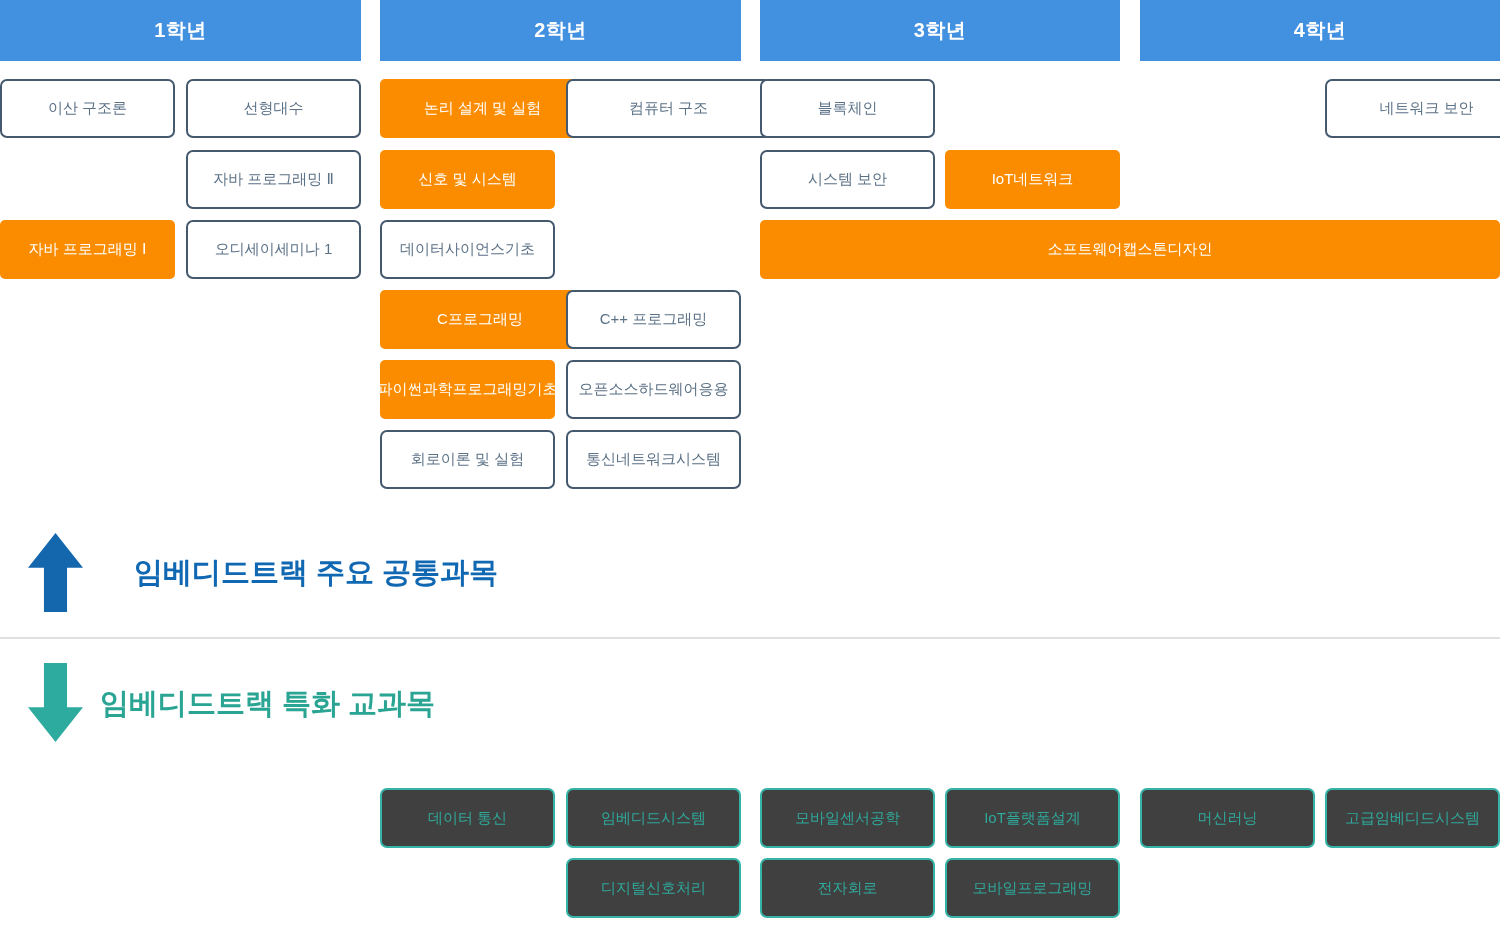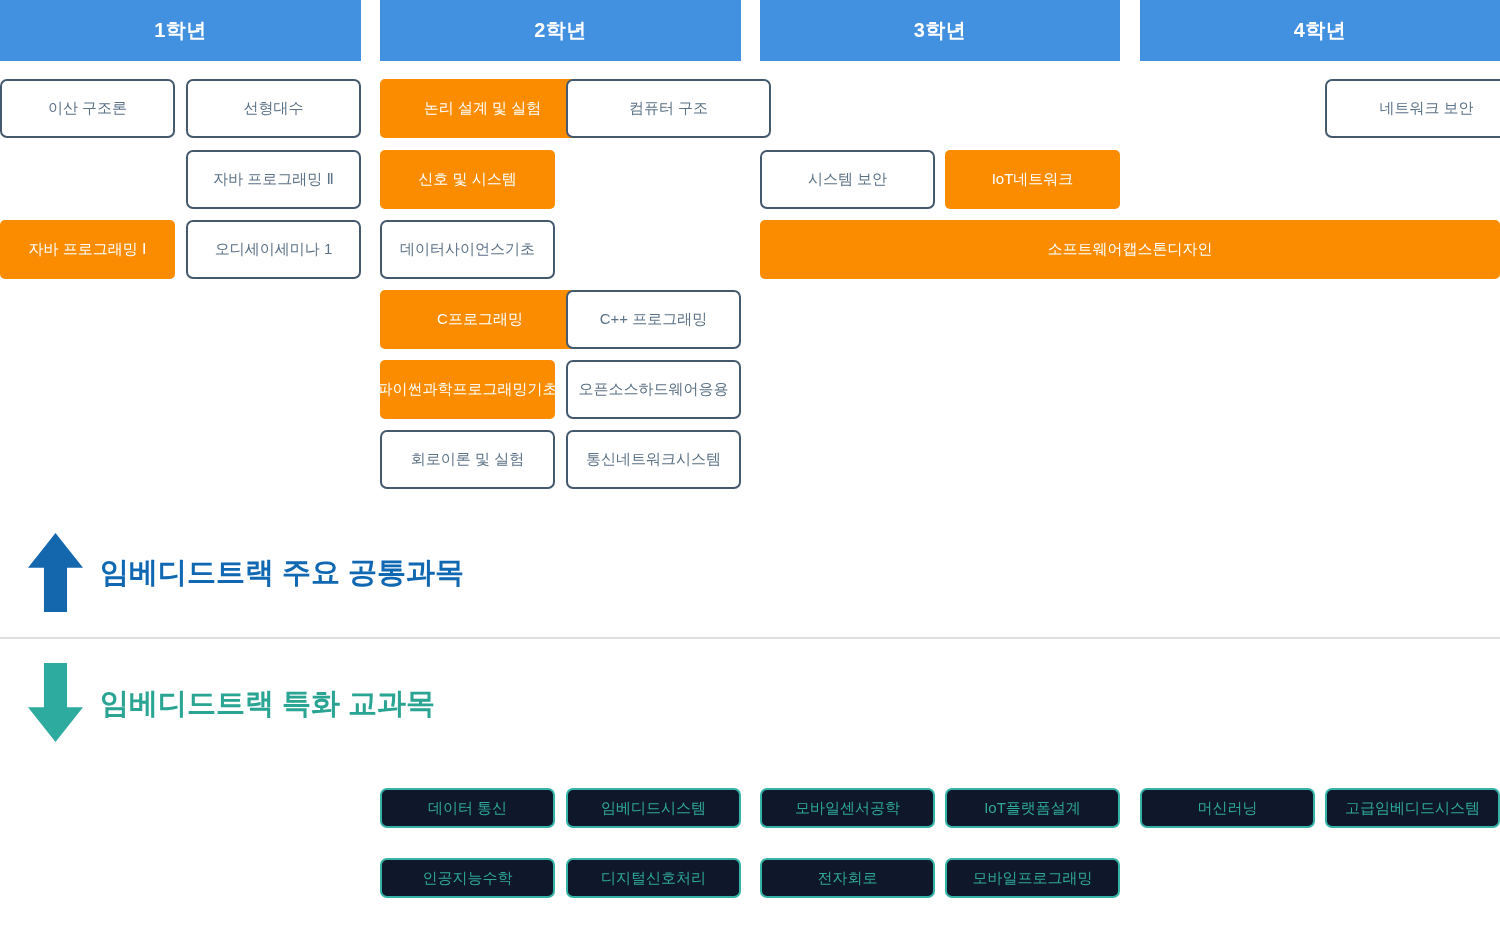--- a/index.html
+++ b/index.html
@@ -13,26 +13,26 @@
     font-size:20px; font-weight:700; letter-spacing:.5px;
   }
   .box {
     position:absolute; height:59px; box-sizing:border-box;
     display:flex; align-items:center; justify-content:center;
     font-size:15px; font-weight:500; text-align:center; border-radius:7px;
     white-space:nowrap;
   }
   .box.outline { background:#ffffff; border:2px solid #44596e; color:#5b7186;text-align:right; }
   .box.filled  { background:#fb8c00; color:#ffffff; border-radius:5px; }
-  .box.special { height:40px; background:#0f172a; border:2px solid #35b3a6; color:#2fa89a; }
+  .box.special { height:60px; background:#404040; border:2px solid #35b3a6; color:#2fa89a; }
   .section-title {
     position:absolute; height:42px; display:flex; align-items:center;
     font-size:29px; font-weight:700; white-space:nowrap;
   }
-  .section-title.common { color:#1068b3; }
+  .section-title.common { color:#1068b3;margin-left:34px; }
   .section-title.special-t { color:#2aa493; }
   .arrow { position:absolute; width:55px; height:79px; }
   .arrow-up {
     background:#1467ad;
     clip-path: polygon(50% 0, 100% 44%, 71% 44%, 71% 100%, 29% 100%, 29% 44%, 0 44%);
   }
   .arrow-down {
     background:#2dab9e;
     clip-path: polygon(29% 0, 71% 0, 71% 56%, 100% 56%, 50% 100%, 0 56%, 29% 56%);
   }
@@ -58,20 +58,21 @@
   <div class="box outline" style="left:566px;top:79px;width:205px">컴퓨터 구조</div>
   <div class="box filled" style="left:380px;top:150px;width:175px">신호 및 시스템</div>
   <div class="box outline" style="left:380px;top:220px;width:175px">데이터사이언스기초</div>
   <div class="box filled" style="left:380px;top:290px;width:200px">C프로그래밍</div>
   <div class="box outline" style="left:566px;top:290px;width:175px">C++ 프로그래밍</div>
   <div class="box filled" style="left:380px;top:360px;width:175px">파이썬과학프로그래밍기초</div>
   <div class="box outline" style="left:566px;top:360px;width:175px">오픈소스하드웨어응용</div>
   <div class="box outline" style="left:380px;top:430px;width:175px">회로이론 및 실험</div>
   <div class="box outline" style="left:566px;top:430px;width:175px">통신네트워크시스템</div>
 
+  <div class="box outline" style="left:760px;top:79px;width:175px">블록체인</div>
   <div class="box outline" style="left:760px;top:150px;width:175px">시스템 보안</div>
   <div class="box filled" style="left:945px;top:150px;width:175px">IoT네트워크</div>
   <div class="box filled" style="left:760px;top:220px;width:740px">소프트웨어캡스톤디자인</div>
 
   <div class="box outline" style="left:1325px;top:79px;width:203px">네트워크 보안</div>
 
   <div class="arrow arrow-up" style="left:28px;top:533px"></div>
   <div class="section-title common" style="left:100px;top:552px">임베디드트랙 주요 공통과목</div>
 
   <div class="divider"></div>
@@ -79,18 +80,17 @@
   <div class="arrow arrow-down" style="left:28px;top:663px"></div>
   <div class="section-title special-t" style="left:100px;top:683px">임베디드트랙 특화 교과목</div>
 
   <div class="box special" style="left:380px;top:788px;width:175px">데이터 통신</div>
   <div class="box special" style="left:566px;top:788px;width:175px">임베디드시스템</div>
   <div class="box special" style="left:760px;top:788px;width:175px">모바일센서공학</div>
   <div class="box special" style="left:945px;top:788px;width:175px">IoT플랫폼설계</div>
   <div class="box special" style="left:1140px;top:788px;width:175px">머신러닝</div>
   <div class="box special" style="left:1325px;top:788px;width:175px">고급임베디드시스템</div>
 
-  <div class="box special" style="left:380px;top:858px;width:175px">인공지능수학</div>
   <div class="box special" style="left:566px;top:858px;width:175px">디지털신호처리</div>
   <div class="box special" style="left:760px;top:858px;width:175px">전자회로</div>
   <div class="box special" style="left:945px;top:858px;width:175px">모바일프로그래밍</div>
 
 </div>
 
 </body></html>

